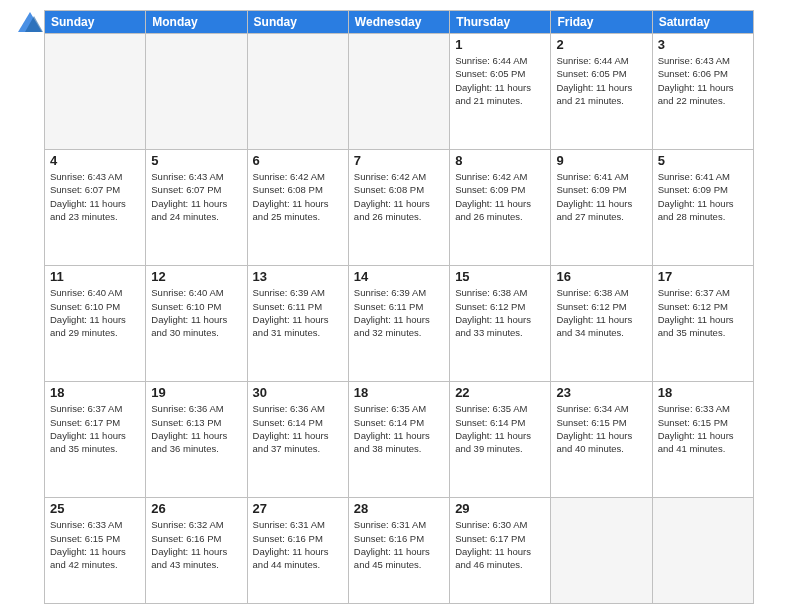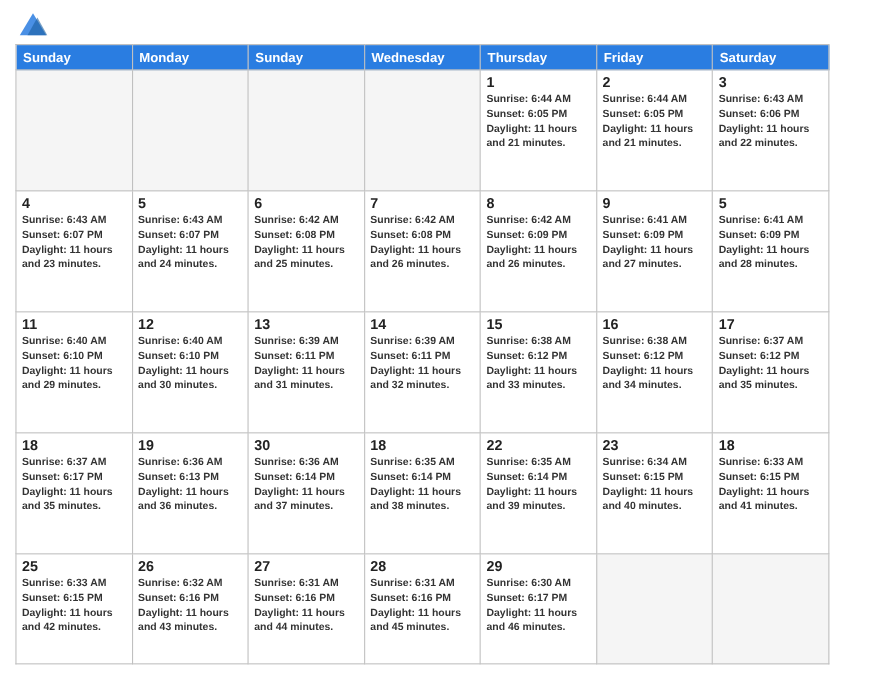--- a/index.html
+++ b/index.html
@@ -7,21 +7,20 @@
       font-family: Arial, sans-serif;
       background: #fff;
       width: 792px;
       height: 612px;
       overflow: hidden;
     }
     .page {
       width: 768px;
       height: 612px;
       display: flex;
-      flex-direction: column;
       padding: 10px 14px 8px 14px;
     }
     .header {
       display: flex;
       justify-content: space-between;
       align-items: flex-start;
       margin-bottom: 6px;
     }
     .logo {
       display: flex;
@@ -85,21 +84,20 @@
       font-size: 13px;
       font-weight: bold;
       color: #222;
       display: block;
       margin-bottom: 2px;
     }
     .day-info {
       font-size: 9.5px;
       color: #333;
       line-height: 1.4;
-      font-weight: bold;
     }
     .last-row td {
       height: 80px;
     }
   </style>
 </head>
 <body>
 
 <div class="page">
   <div class="header">

